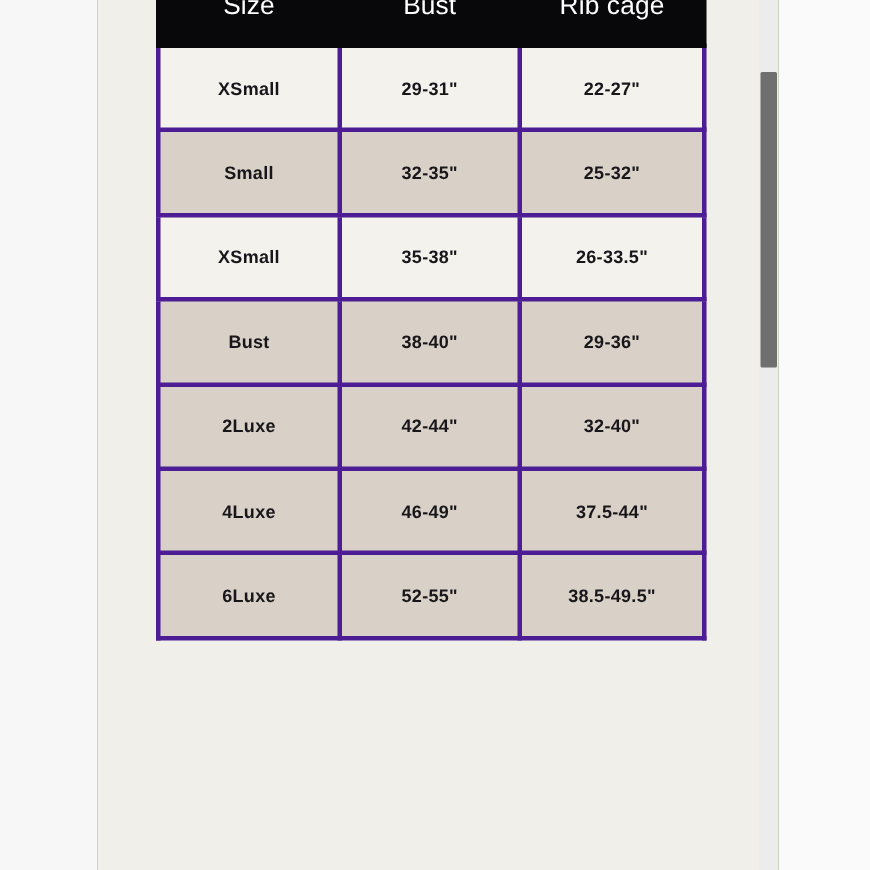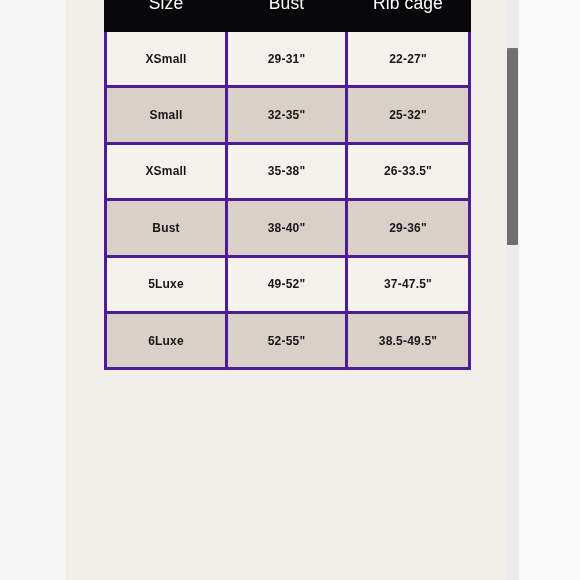--- a/index.html
+++ b/index.html
@@ -156,24 +156,29 @@
         <tr class="row-light">
           <td>XSmall</td>
           <td>35-38"</td>
           <td>26-33.5"</td>
         </tr>
         <tr class="row-dark">
           <td>Bust</td>
           <td>38-40"</td>
           <td>29-36"</td>
         </tr>
-        <tr class="row-light">
-          <td>5Luxe</td>
-          <td>49-52"</td>
-          <td>37-47.5"</td>
+        <tr class="row-dark">
+          <td>2Luxe</td>
+          <td>42-44"</td>
+          <td>32-40"</td>
+        </tr>
+        <tr class="row-dark">
+          <td>4Luxe</td>
+          <td>46-49"</td>
+          <td>37.5-44"</td>
         </tr>
         <tr class="row-dark">
           <td>6Luxe</td>
           <td>52-55"</td>
           <td>38.5-49.5"</td>
         </tr>
       </tbody>
     </table>
   </div>
 

